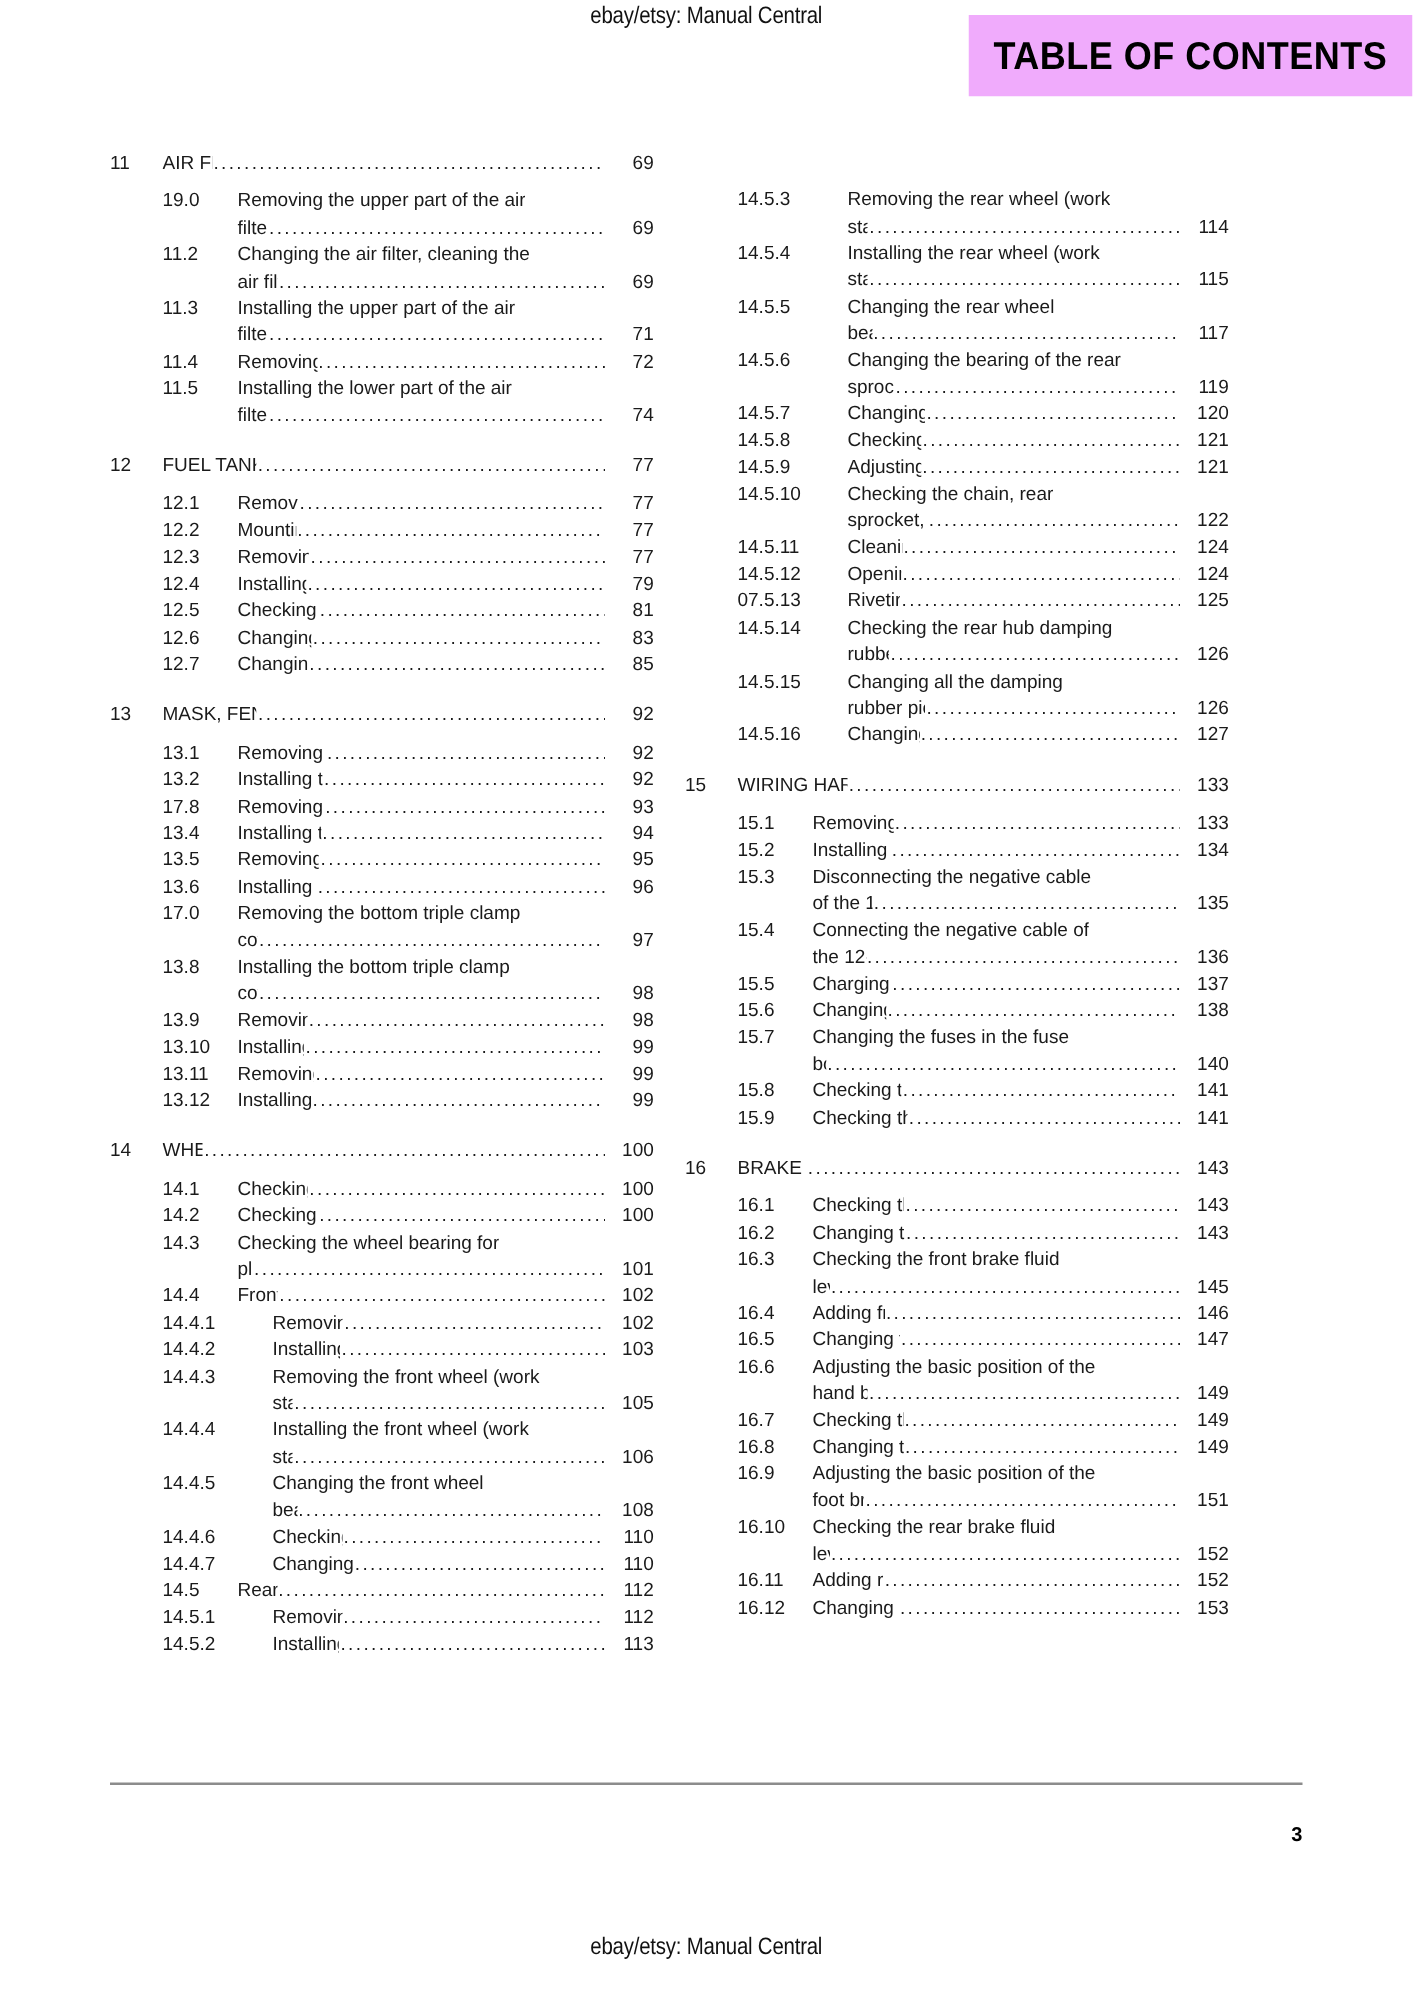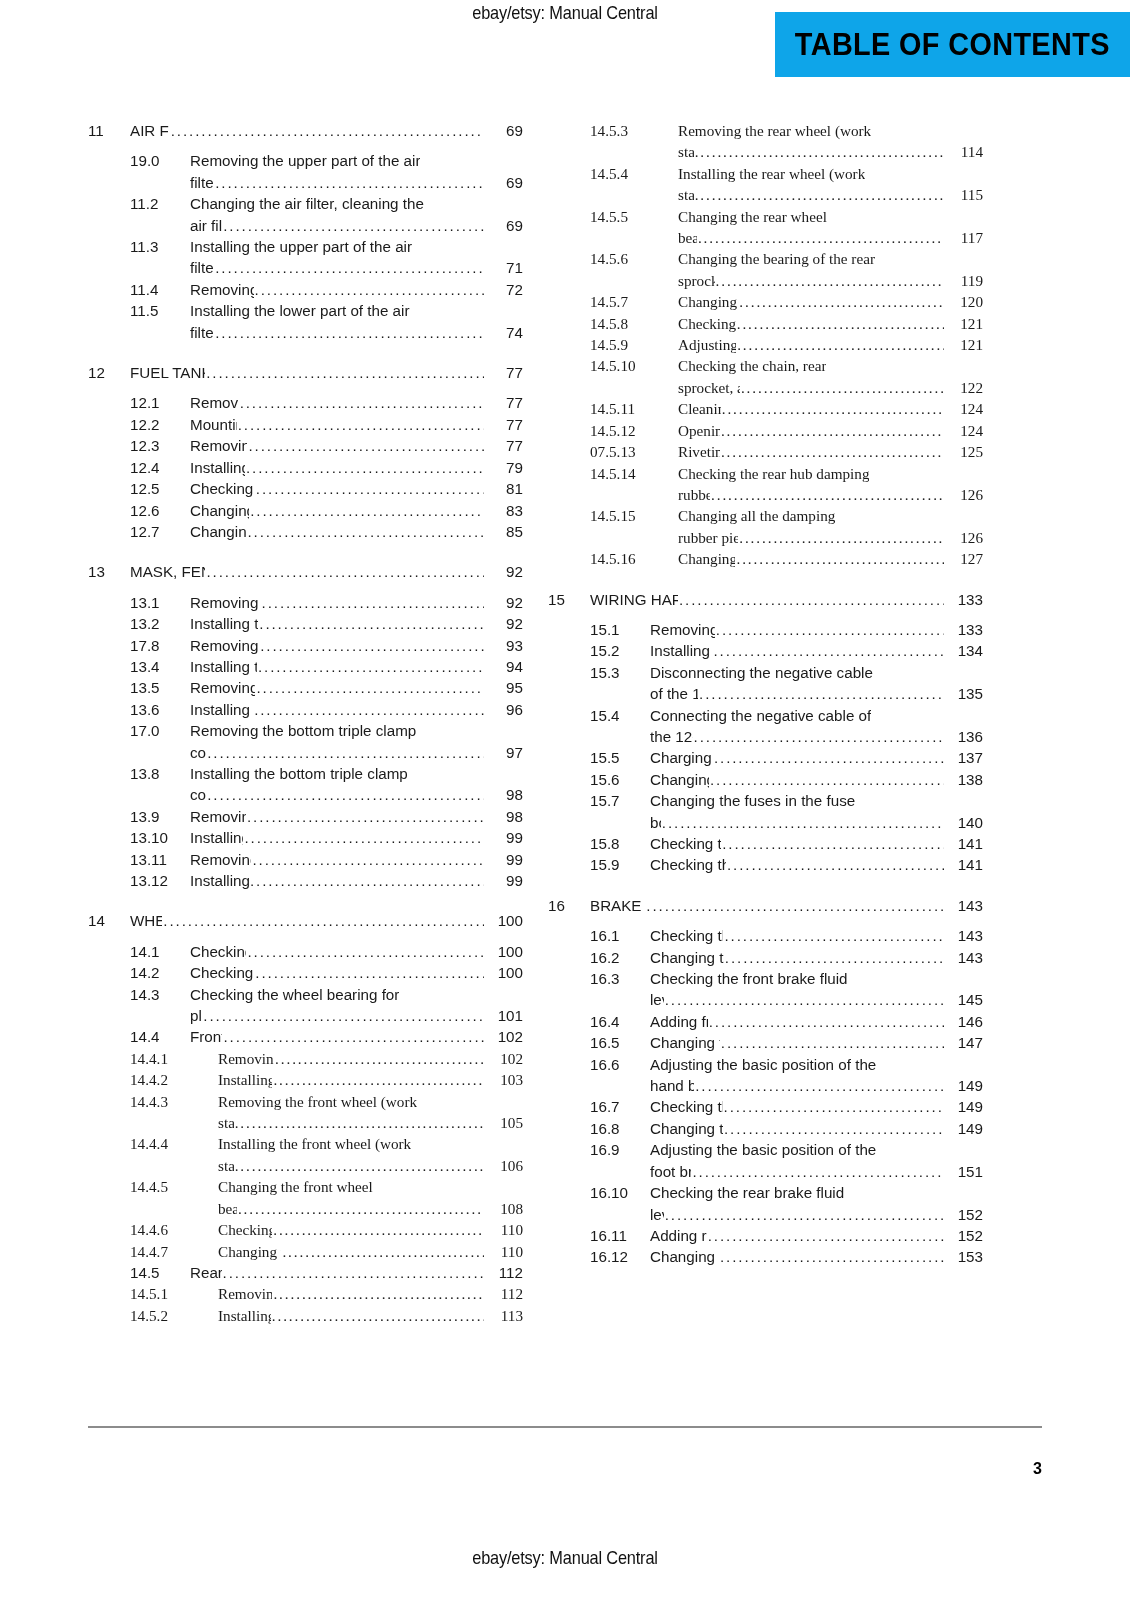--- a/index.html
+++ b/index.html
@@ -32,21 +32,21 @@
   .watermark-top { top: 2px; }
   .watermark-bottom { top: 1547px; }
 
   
   .header-band {
     position: absolute;
     left: 775px;
     top: 12px;
     width: 355px;
     height: 65px;
-    background: #0ea5e9;
+    background: #f0abfc;
     display: flex;
     align-items: center;
     justify-content: center;
   }
   .header-title {
     font-family: "Liberation Sans", sans-serif;
     font-weight: bold;
     font-size: 31px;
     letter-spacing: 0.4px;
     color: #000;
@@ -54,20 +54,21 @@
     white-space: nowrap;
   }
 
   
   .columns {
     position: absolute;
     top: 120px;
     left: 0;
     width: 1074px;
     display: flex;
+    align-items: center;
   }
   .col {
     width: 435px;
   }
   .col-left { margin-left: 88px; }
   .col-right { margin-left: 25px; }
 
   
   .entry {
     display: flex;
@@ -82,29 +83,29 @@
   }
   .entry.level1:first-child { margin-top: 0; }
 
   .num {
     flex: 0 0 auto;
     text-align: left;
     white-space: nowrap;
   }
   .entry.level1 .num { width: 42px; }
   .entry.level2 .num { width: 60px; margin-left: 42px; }
-  .entry.level3 .num { width: 74px; margin-left: 42px; font-family: Liberation Serif, serif; }
+  .entry.level3 .num { width: 74px; margin-left: 42px; }
 
   .body {
     flex: 1 1 auto;
     min-width: 0;
     display: flex;
     align-items: flex-start;
   }
-  .entry.level3 .body { padding-left: 14px; font-family: Liberation Serif, serif; }
+  .entry.level3 .body { padding-left: 14px; }
 
   .title-wrap {
     flex: 1 1 auto;
     min-width: 0;
     position: relative;
   }
   .title-line {
     display: flex;
     align-items: baseline;
     width: 100%;

